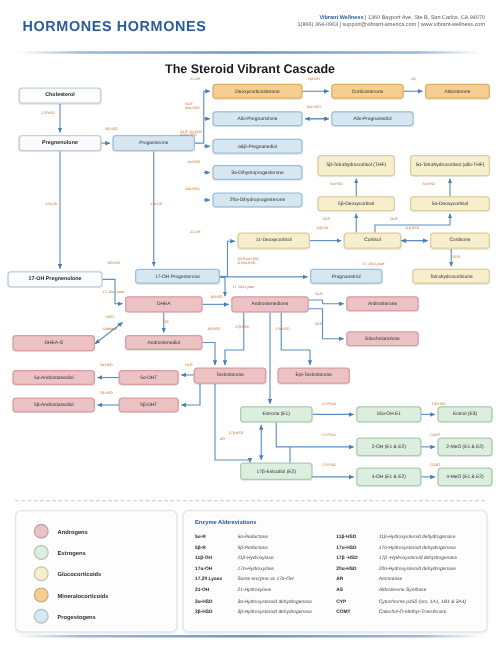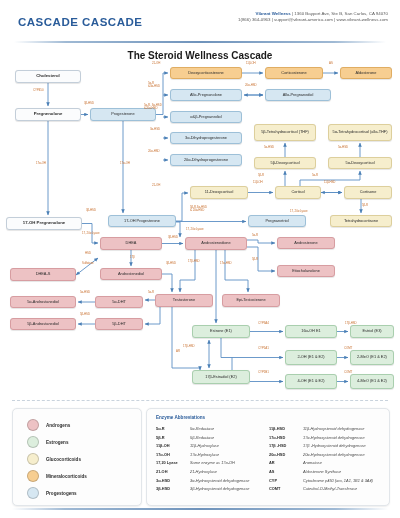--- a/index.html
+++ b/index.html
@@ -80,29 +80,29 @@
     background:linear-gradient(to right,#ffffff,#9fb9d4 14%,#6f93bb 50%,#9fb9d4 86%,#ffffff);
   }
   .dashsep{position:absolute;left:12px;top:400px;width:376px;border-top:0.7px dashed #c9d3dd;}
 </style>
 </head>
 <body>
 
 <div id="root">
 
   <div class="hdr">
-    <div class="hdr-title">CASCADE CASCADE</div>
+    <div class="hdr-title">HORMONES HORMONES</div>
     <div class="hdr-info">
       <div class="l1"><span class="brand">Vibrant Wellness</span><span> | 1360 Bayport Ave, Ste B, San Carlos, CA 94070</span></div>
       <div class="l2">1(866) 364-0963 | support@vibrant-america.com | www.vibrant-wellness.com</div>
     </div>
     <div class="hdr-rule"></div>
   </div>
 
-  <div class="page-title">The Steroid Wellness Cascade</div>
+  <div class="page-title">The Steroid Vibrant Cascade</div>
 
   <div id="canvas">
     <svg class="wires" viewBox="0 0 400 340">
       <defs>
         <marker id="ah" markerWidth="5" markerHeight="5" refX="4.2" refY="2" orient="auto">
           <path d="M0,0 L4.4,2 L0,4 z" fill="#4a7fb5"></path>
         </marker>
         <marker id="ahs" markerWidth="5" markerHeight="5" refX="0.2" refY="2" orient="auto">
           <path d="M4.4,0 L0,2 L4.4,4 z" fill="#4a7fb5"></path>
         </marker>

